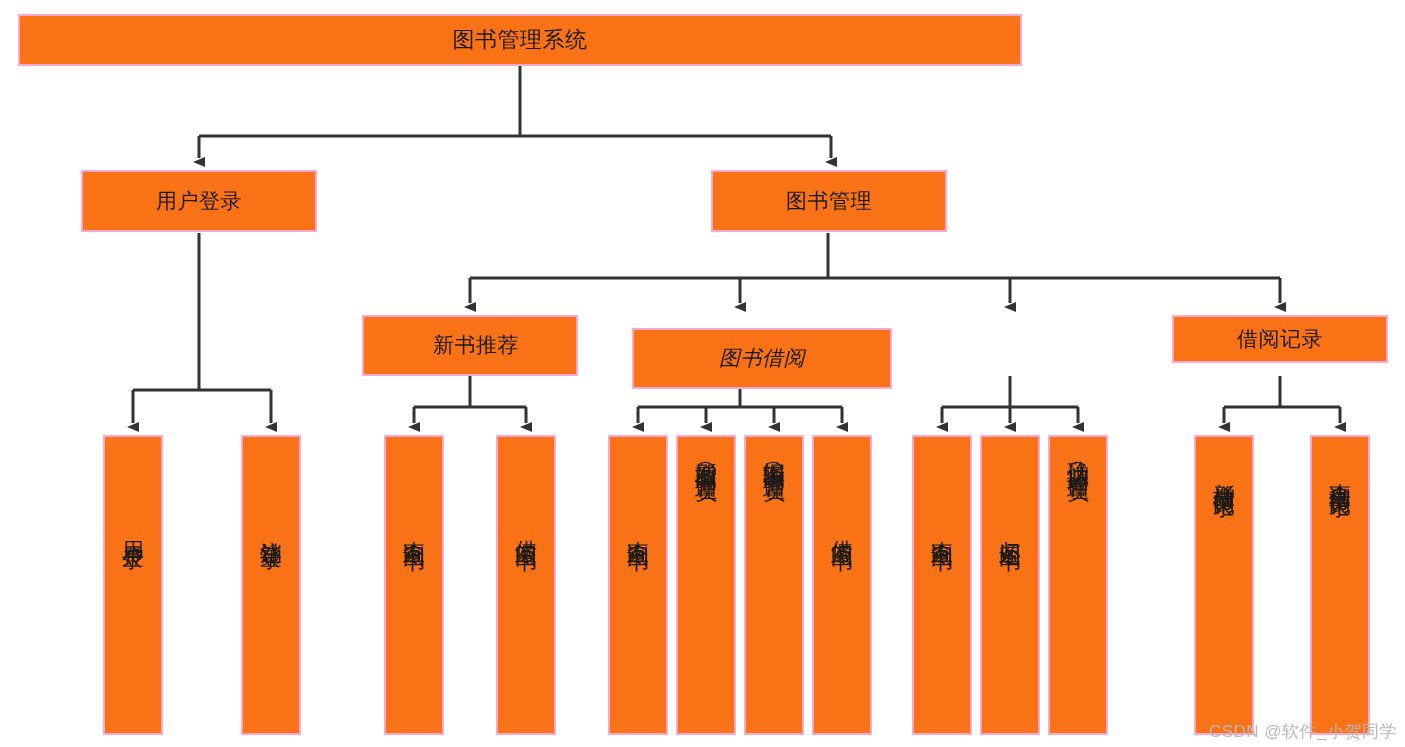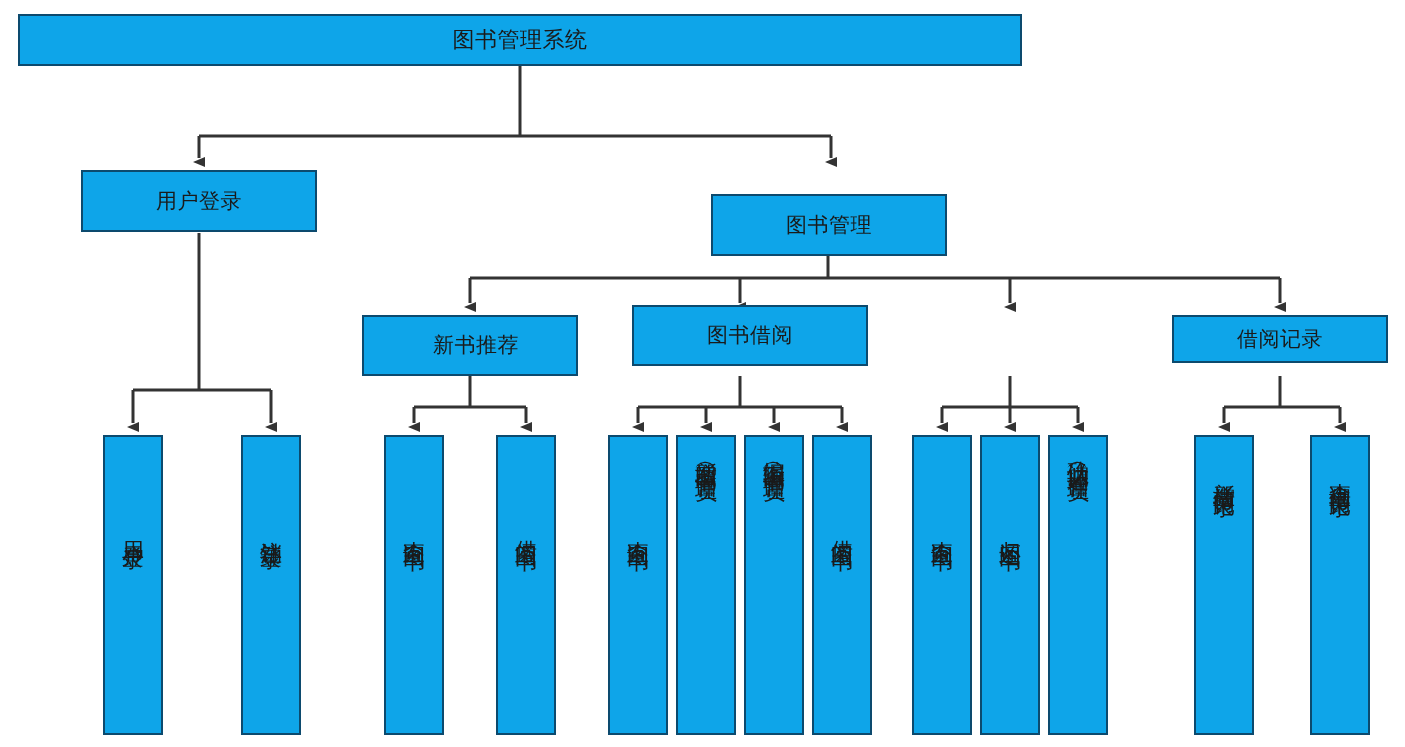--- a/index.html
+++ b/index.html
@@ -21,22 +21,22 @@
     position: absolute;
     left: 0;
     top: 0;
     width: 1405px;
     height: 747px;
     pointer-events: none;
   }
   .node {
     position: absolute;
     box-sizing: border-box;
-    background: #0ea5e9;
-    border: 2px solid #0c4a6e;
+    background: #f97316;
+    border: 2px solid #f9a8d4;
     display: flex;
     align-items: center;
     justify-content: center;
     text-align: center;
     color: #1a1a1a;
     line-height: 1.18;
   }
   .node .lbl {
     display: block;
     white-space: pre-line;
@@ -132,28 +132,28 @@
     </g>
   </svg>
 
   <div class="node root" style="left:18px; top:14px; width:1004px; height:52px;">
     <span class="lbl">图书管理系统</span>
   </div>
 
   <div class="node horiz" style="left:81px; top:170px; width:236px; height:62px;">
     <span class="lbl">用户登录</span>
   </div>
-  <div class="node horiz" style="left:711px; top:170px; width:236px; height:62px;margin-top:24px;">
+  <div class="node horiz" style="left:711px; top:170px; width:236px; height:62px;">
     <span class="lbl">图书管理</span>
   </div>
 
   <div class="node horiz" style="left:362px; top:315px; width:216px; height:61px;padding-left:12px;">
     <span class="lbl">新书推荐</span>
   </div>
-  <div class="node horiz" style="left:632px; top:305px; width:236px; height:61px;">
+  <div class="node horiz" style="left:632px; top:328px; width:260px; height:61px;font-style:italic;">
     <span class="lbl">图书借阅</span>
   </div>
   <div class="node horiz" style="left:1172px; top:315px; width:216px; height:48px;">
     <span class="lbl">借阅记录</span>
   </div>
 
   <div class="node vert mid" style="left:103px; top:435px; width:60px; height:300px; padding-top:86px;">
     <span class="lbl">用户登录</span>
   </div>
   <div class="node vert mid" style="left:241px; top:435px; width:60px; height:300px; padding-top:86px;">
@@ -190,14 +190,15 @@
     <span class="lbl">确认归还（管理员）</span>
   </div>
 
   <div class="node vert" style="left:1194px; top:435px; width:60px; height:300px; padding-top:28px;">
     <span class="lbl">新增借阅记录</span>
   </div>
   <div class="node vert" style="left:1310px; top:435px; width:60px; height:300px; padding-top:28px;">
     <span class="lbl">查询借阅记录</span>
   </div>
 
+  <div class="watermark">CSDN @软件_小贺同学</div>
 
 </div>
 
 </body></html>

